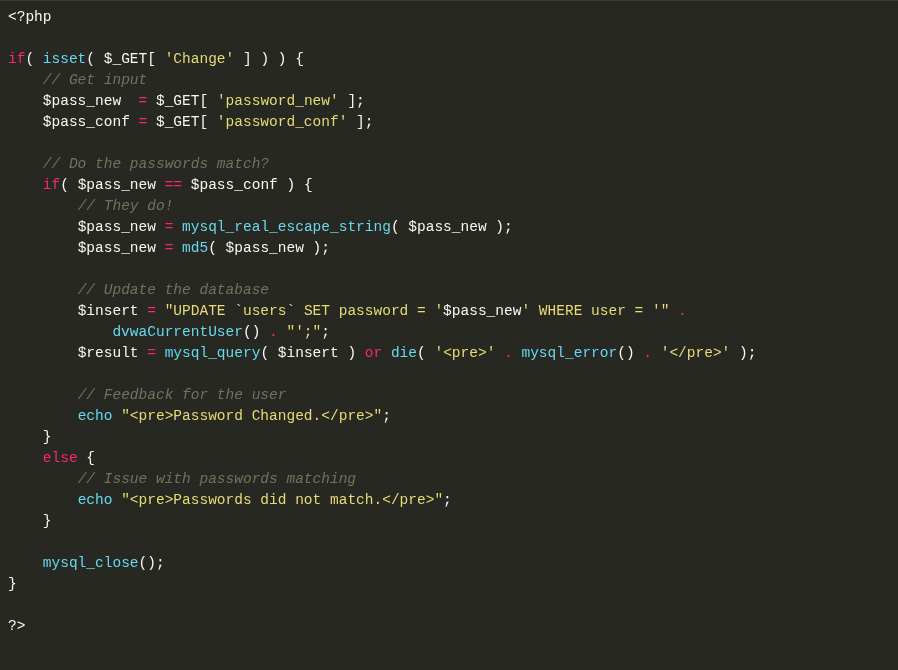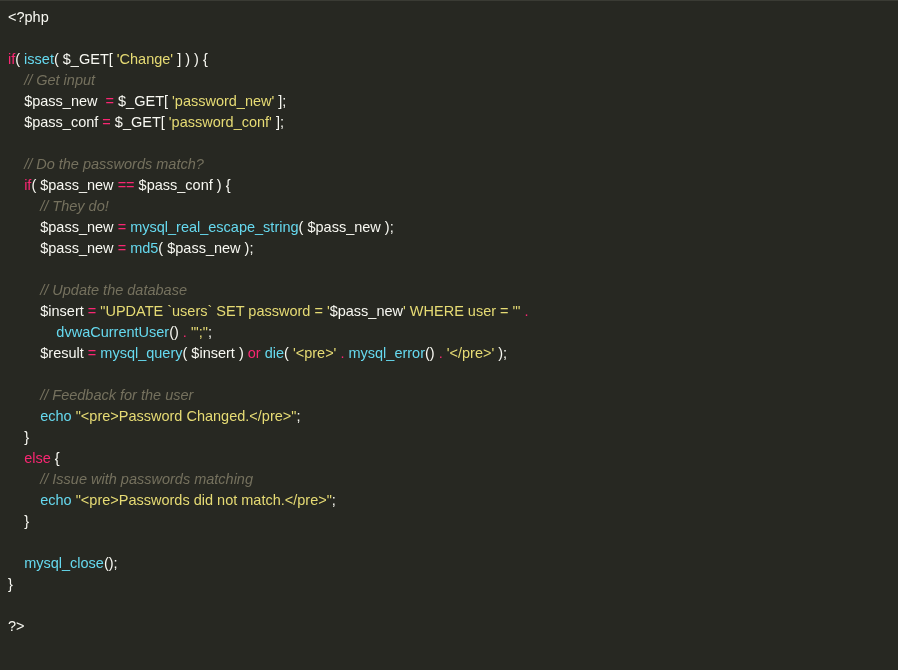--- a/index.html
+++ b/index.html
@@ -6,21 +6,21 @@
     margin: 0;
     padding: 0;
     width: 898px;
     height: 670px;
     background: #272822;
     overflow: hidden;
   }
   pre.code {
     margin: 0;
     padding: 6px 8px 6px 8px;
-    font-family: Liberation Sans, sans-serif;
+    font-family: Liberation Mono, monospace;
     font-size: 14.5px;
     line-height: 21px;
     white-space: pre;
     color: #f8f8f2;
     border-top: 1px solid #3a3b34;
     box-sizing: border-box;
     width: 898px;
     height: 670px;
     overflow: auto;
   }

